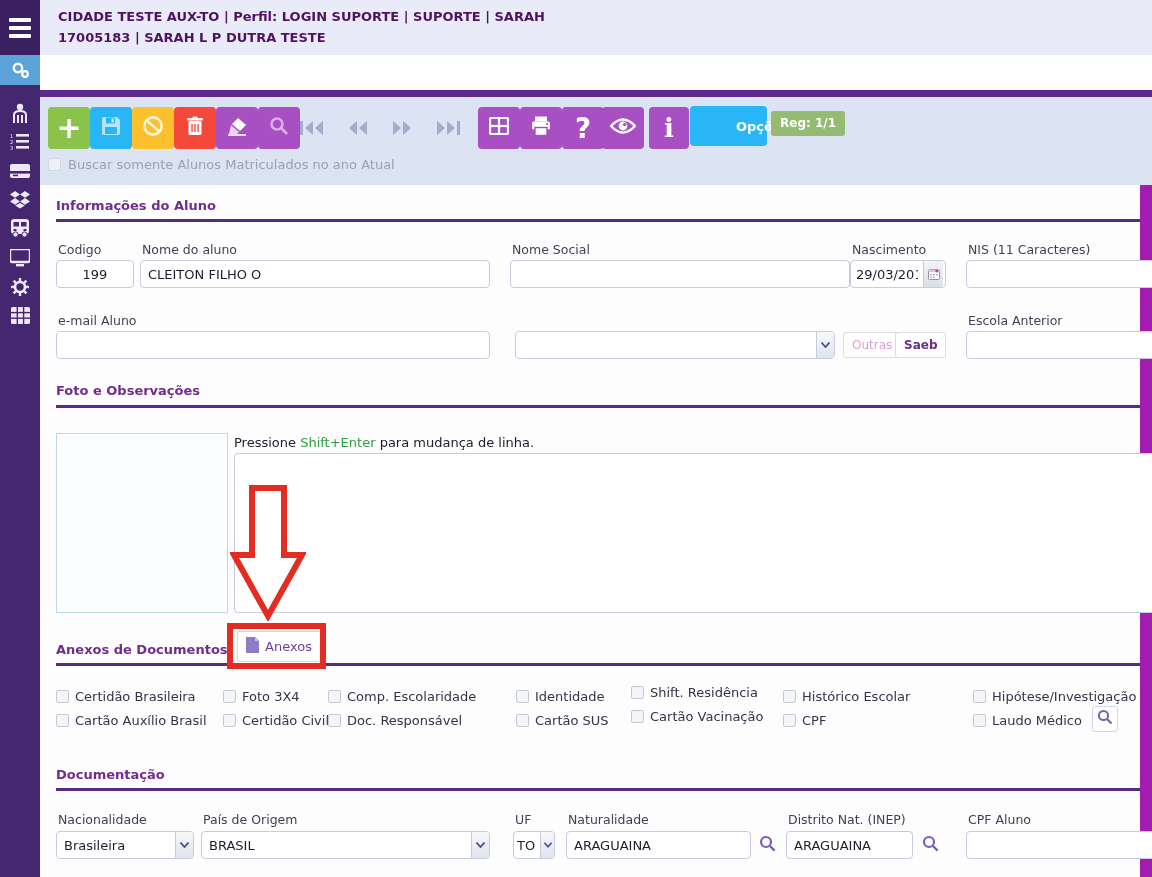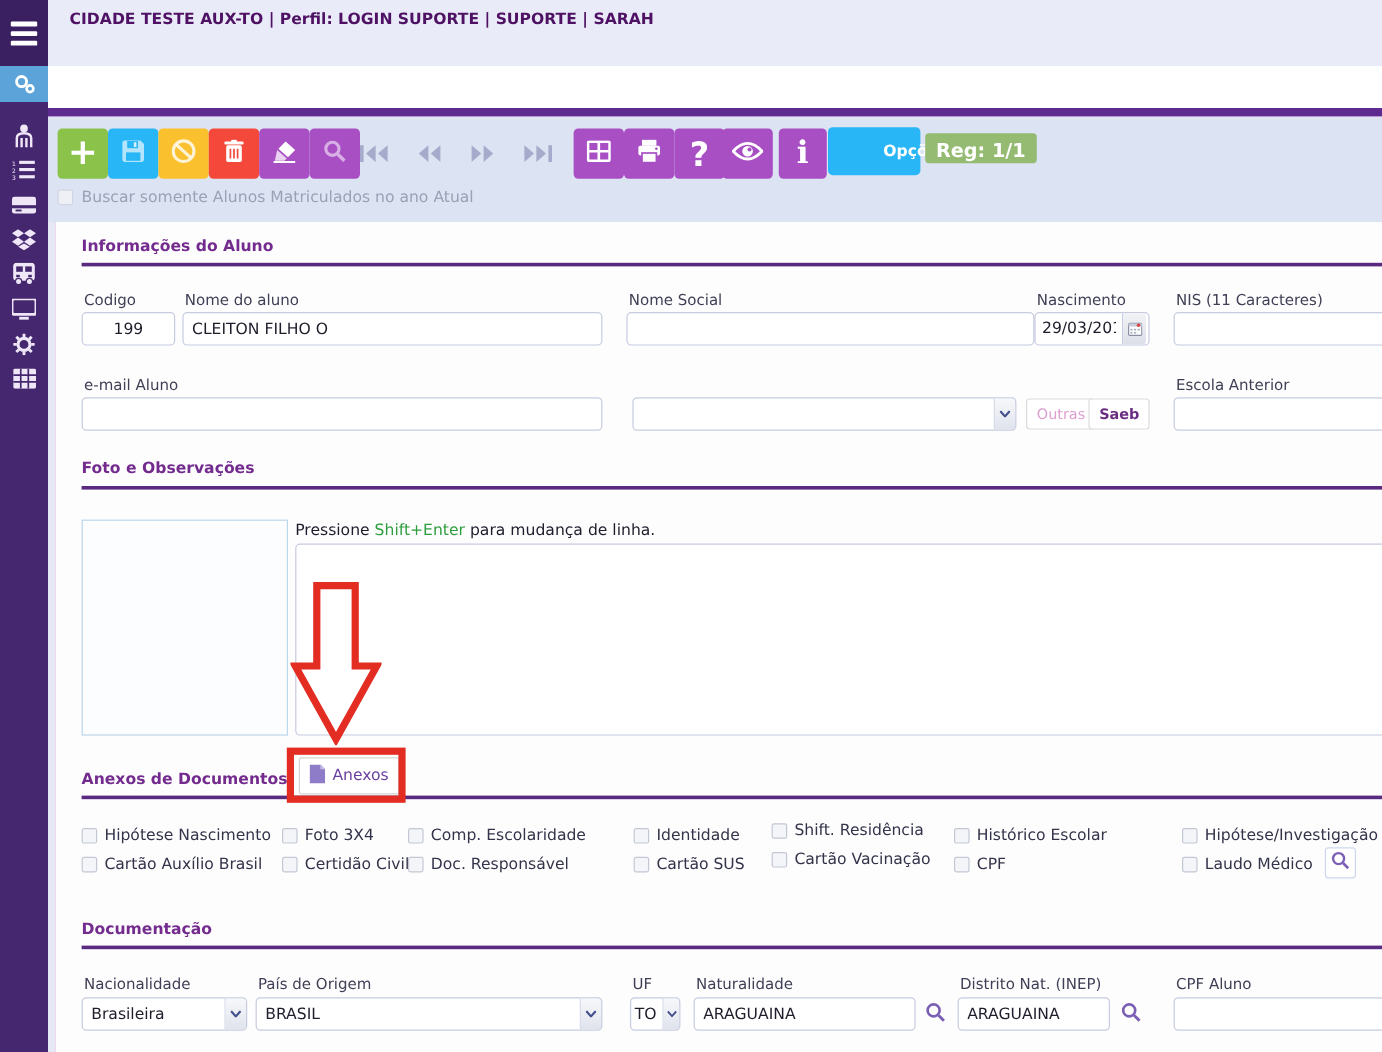--- a/index.html
+++ b/index.html
@@ -32,25 +32,25 @@
   .tbtn.green { background:#8bc34a; } .tbtn.blue { background:#29b6f6; }
   .tbtn.amber { background:#fbc02d; } .tbtn.red { background:#f4483a; }
   .tbtn.purple { background:#a94fc4; }
   .tbtn .plus { color:#fff; font-size:30px; font-weight:bold; line-height:30px; }
   .tbtn .qmark { color:#fff; font-size:28px; font-weight:bold; }
   .tbtn .imark { color:#fff; font-size:26px; font-weight:bold; font-family:"DejaVu Serif", serif; }
   .navbtn { position:absolute; top:16px; width:36px; height:30px; display:flex; align-items:center; justify-content:center; cursor:pointer; }
   .tb-check { position:absolute; left:8px; top:60px; display:flex; align-items:center; gap:7px; color:#9aa1b5; font-size:13px; }
   .cb { display:inline-block; width:13px; height:13px; border:1px solid #c3c8d4; background:#f4f5f8; border-radius:2px; }
   .opcoes { position:absolute; left:650px; top:9px; width:77px; height:40px; background:#29b6f6; border:none; border-radius:4px; color:#fff; font-weight:bold; font-size:13px; cursor:pointer; font-family:"DejaVu Sans",sans-serif;padding-left:46px; }
-  .regbadge { position:absolute; left:731px; top:14px; height:25px; background:#95bb72; color:#fff; font-size:16px; font-weight:bold; border-radius:3px; padding:5px 9px; }
+  .regbadge { position:absolute; left:731px; top:14px; height:25px; background:#95bb72; color:#fff; font-size:12px; font-weight:bold; border-radius:3px; padding:5px 9px; }
 
   
   .leftstrip { position:absolute; left:40px; top:185px; width:6px; height:692px; background:#e6e8f6; }
-  .content { position:absolute; left:46px; top:185px; width:1106px; height:692px; background:#fdfdfe; }
+  .content { position:absolute; left:34px; top:185px; width:1106px; height:692px; background:#fdfdfe; }
   .sect-title { position:absolute; font-size:13px; font-weight:bold; color:#732b8e; }
   .sect-line { position:absolute; height:3px; background:#5a2a80; left:22px; right:0; }
   .flabel { position:absolute; font-size:12.5px; color:#3f3f55; white-space:nowrap; }
   .finput { position:absolute; height:28px; border:1px solid #c6cbdf; border-radius:4px; background:#fff; font-size:13px; color:#1d1d2b; padding:0 7px; font-family:"DejaVu Sans",sans-serif; }
   .finput.right { text-align:center; }
   .fselect { position:absolute; height:28px; border:1px solid #c6cbdf; border-radius:4px; background:#fff; display:flex; align-items:center; cursor:pointer; }
   .fselect .sel-text { flex:1; font-size:13px; color:#1d1d2b; padding:0 7px; overflow:hidden; white-space:nowrap; }
   .fselect .sel-arrow { width:18px; height:26px; border-left:1px solid #c6cbdf; background:linear-gradient(#f7f8fa,#dfe3ec); display:flex; align-items:center; justify-content:center; border-radius:0 3px 3px 0; }
   .date-wrap { position:absolute; height:28px; border:1px solid #c6cbdf; border-radius:4px; background:#fff; display:flex; align-items:center; }
   .date-wrap input { border:none; outline:none; width:72px; font-size:13px; padding:0 5px; color:#1d1d2b; font-family:"DejaVu Sans",sans-serif; background:transparent; }
@@ -172,20 +172,21 @@
               <line x1="0" y1="5.6" x2="19" y2="5.6"></line>
               <line x1="0" y1="11.2" x2="19" y2="11.2"></line>
             </g>
           </svg>
         </span>
     </div>
   </div>
 
   <div class="header">
     <div>CIDADE TESTE AUX-TO | Perfil: LOGIN SUPORTE | SUPORTE | SARAH</div>
+    <div>17005183 | SARAH L P DUTRA TESTE</div>
   </div>
 
   <div class="tabbar">
     <div class="tab" style="left:60px"><span>Início</span></div>
     <div class="tab" style="left:107px"><span>Matrícula</span><span class="close-badge">✕</span></div>
     <div class="tab active-tab" style="left:148px"><span>Alunos</span><span class="close-badge">✕</span></div>
   </div>
   <div class="tabstrip"></div>
 
   <div class="toolbar">
@@ -369,21 +370,21 @@
     <div class="anexos-btn">
       <span><svg width="13" height="16" viewBox="0 0 13 16">
             <path d="M0 0 H9 L13 4 V16 H0 Z" fill="#8f7cc9"></path>
             <path d="M9 0 L13 4 H9 Z" fill="#c7bce4"></path>
           </svg></span>
       <span>Anexos</span>
     </div>
 
     <div class="cb-item" style="left:22px; top:504px">
         <span class="cb"></span>
-        <span>Hipótese Nascimento</span>
+        <span>Certidão Brasileira</span>
       </div>
     <div class="cb-item" style="left:189px; top:504px">
         <span class="cb"></span>
         <span>Foto 3X4</span>
       </div>
     <div class="cb-item" style="left:294px; top:504px">
         <span class="cb"></span>
         <span>Comp. Escolaridade</span>
       </div>
     <div class="cb-item" style="left:482px; top:504px">

